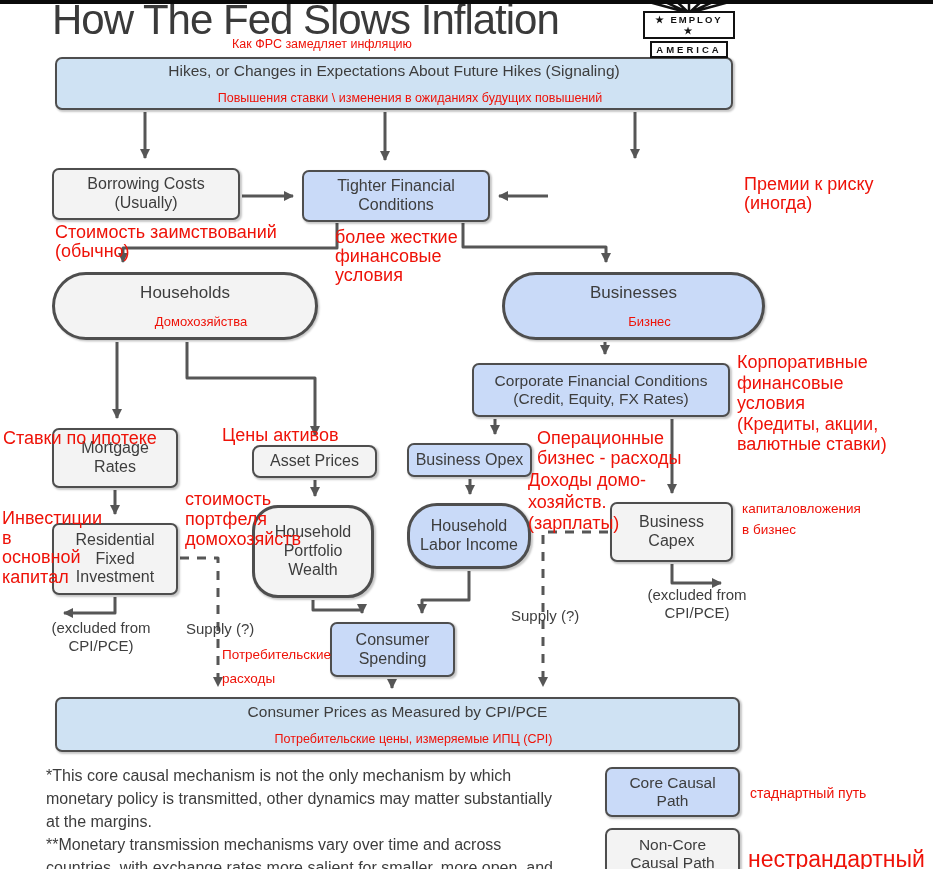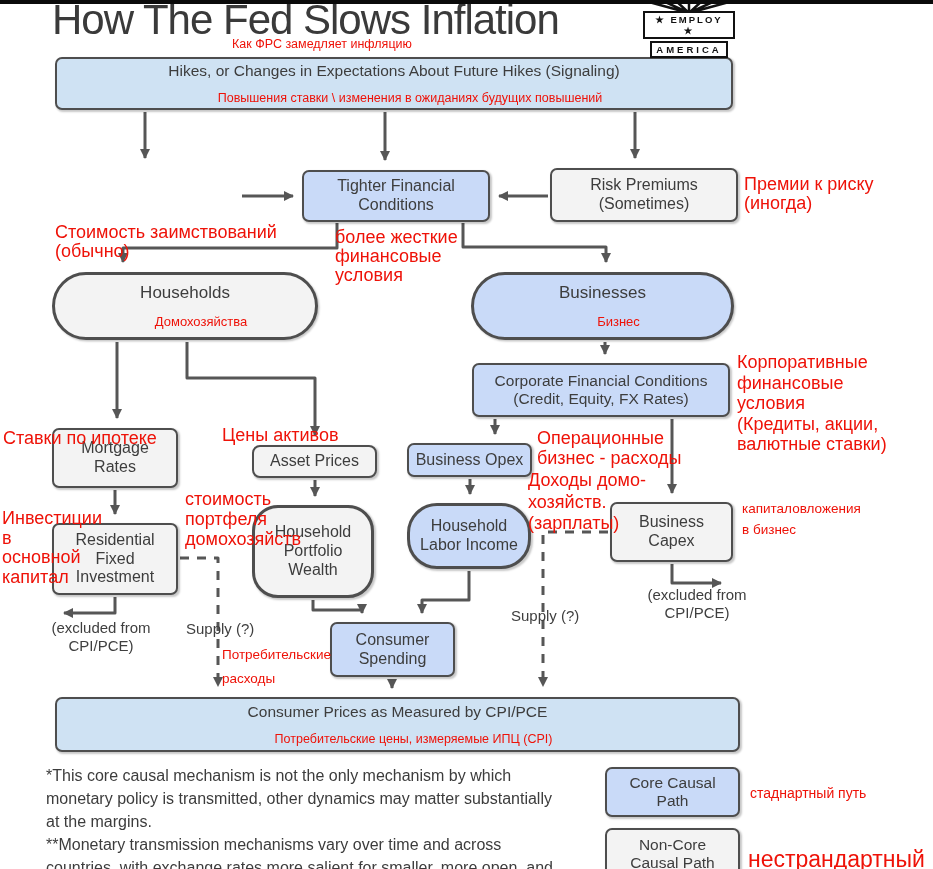--- a/index.html
+++ b/index.html
@@ -86,34 +86,34 @@
       <path d="M180,558 L218,558 L218,686" marker-end="url(#ah)" stroke-dasharray="9 8"></path>
       <path d="M608,532 L543,532 L543,686" marker-end="url(#ah)" stroke-dasharray="9 8"></path>
     </g>
   </svg>
 
   <div class="node lblue wide" style="left:55px;top:57px;width:678px;height:53px;align-items:center;">
     <div class="en">Hikes, or Changes in Expectations About Future Hikes (Signaling)</div>
     <div class="ru red">Повышения ставки \ изменения в ожиданиях будущих повышений</div>
   </div>
 
+  <div class="node gray" style="left:52px;top:168px;width:188px;height:52px;">
+    <div class="en">Borrowing Costs
+(Usually)</div>
+  </div>
   <div class="node blue" style="left:302px;top:170px;width:188px;height:52px;">
     <div class="en">Tighter Financial
 Conditions</div>
   </div>
-  <div class="node gray" style="left:550px;top:168px;width:188px;height:54px;">
-    <div class="en">Risk Premiums
-(Sometimes)</div>
-  </div>
 
   <div class="node gray stadium" style="left:52px;top:272px;width:266px;height:68px;">
     <div class="en" style="font-size:17px;">Households</div>
     <div class="ru red" style="font-size:13px;">Домохозяйства</div>
   </div>
-  <div class="node blue stadium" style="left:471px;top:272px;width:263px;height:68px;">
+  <div class="node blue stadium" style="left:502px;top:272px;width:263px;height:68px;">
     <div class="en" style="font-size:17px;">Businesses</div>
     <div class="ru red" style="font-size:13px;">Бизнес</div>
   </div>
 
   <div class="node blue wide" style="left:472px;top:363px;width:258px;height:54px;">
     <div class="en">Corporate Financial Conditions
 (Credit, Equity, FX Rates)</div>
   </div>
 
   <div class="node gray" style="left:52px;top:428px;width:126px;height:60px;">

